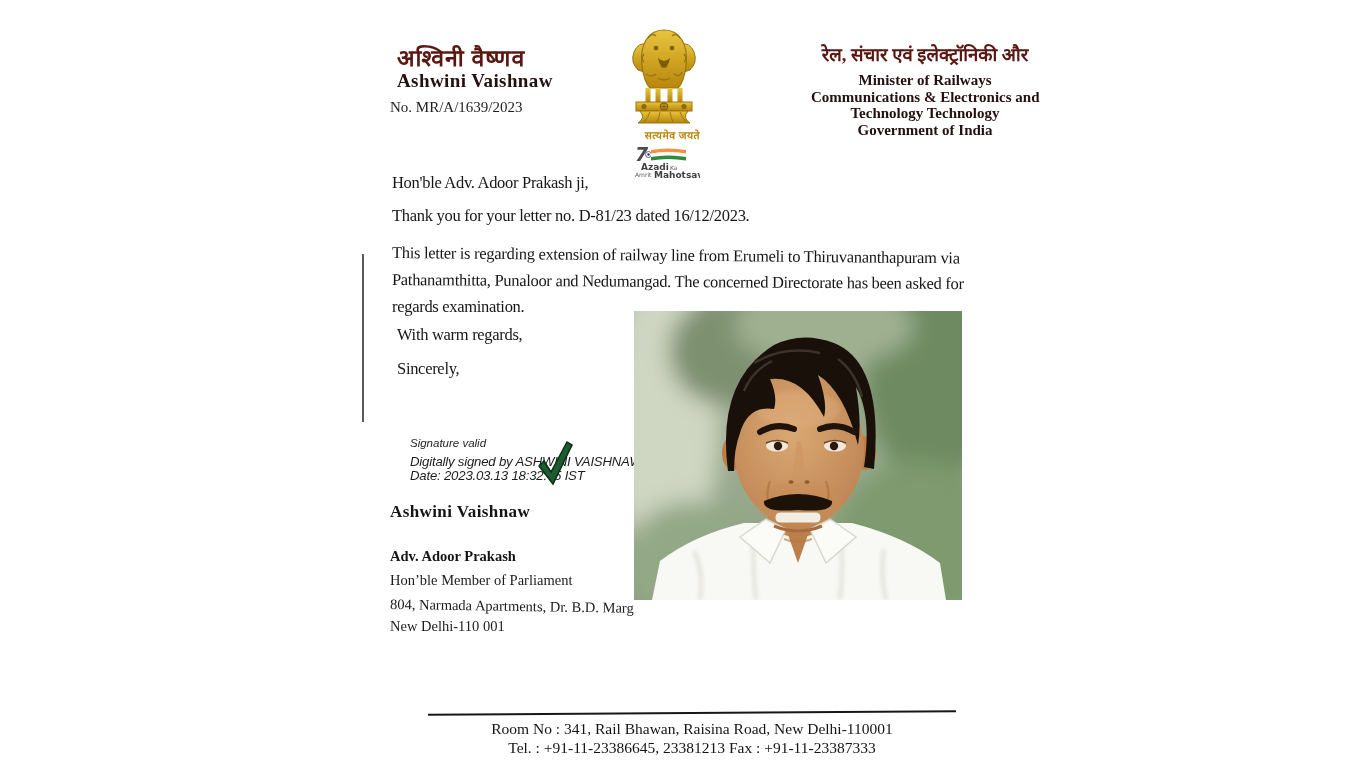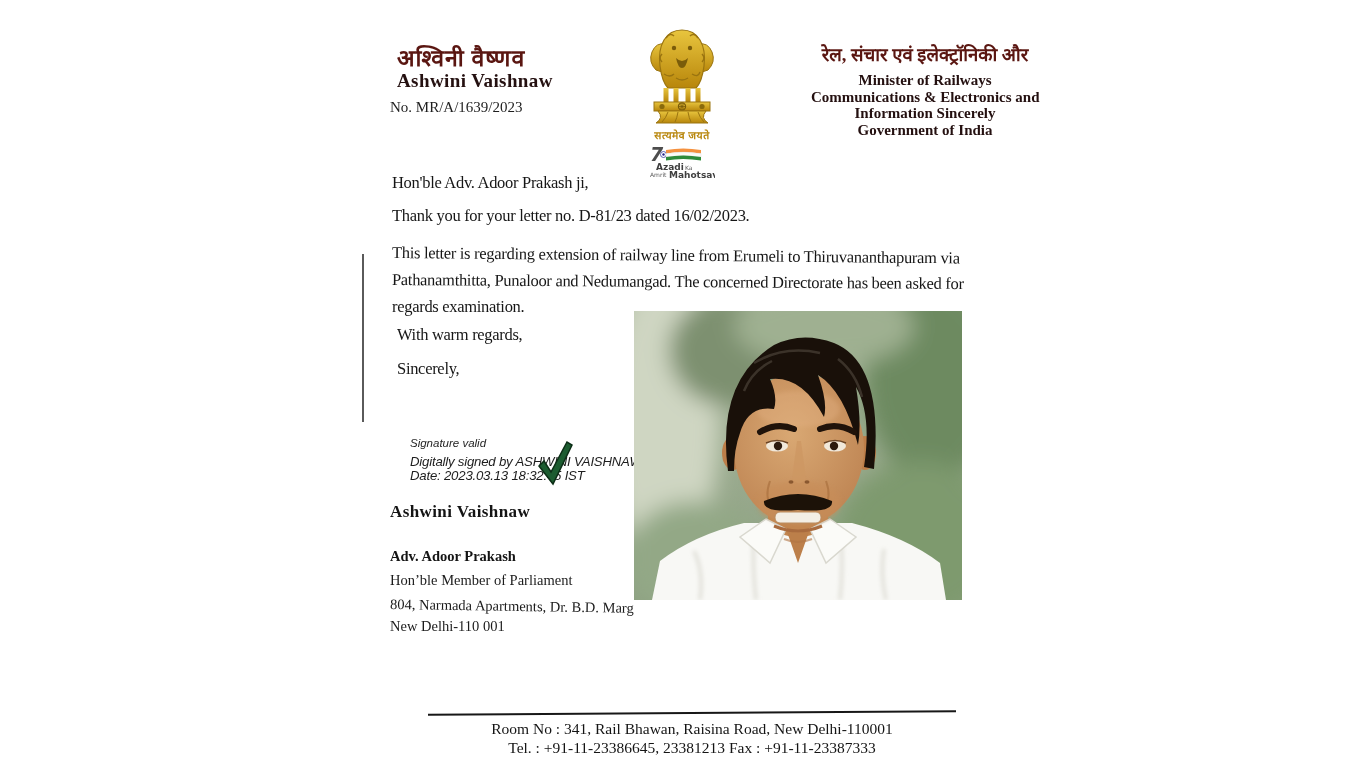--- a/index.html
+++ b/index.html
@@ -5,21 +5,21 @@
   * { margin:0; padding:0; box-sizing:border-box; }
   html,body { width:1366px; height:768px; background:#ffffff; overflow:hidden; }
   body { font-family:"Liberation Serif", serif; color:#1b1b1b; position:relative; }
   .abs { position:absolute; }
 
   
   .sender-name-hi { left:397px; top:41px; font-size:23px; font-weight:bold; color:#5a1611; letter-spacing:1px; }
   .sender-name-en { left:397px; top:70px; font-size:19px; font-weight:bold; color:#241010; letter-spacing:.4px; }
   .letter-no      { left:390px; top:99px; font-size:15px; color:#1e1e1e; }
 
-  .emblem-wrap { left:642px; top:26px; width:80px; text-align:center; }
+  .emblem-wrap { left:620px; top:26px; width:80px; text-align:right; }
   .emblem-motto { font-size:10.5px; font-weight:bold; color:#b8860b; margin-top:-2px; letter-spacing:.5px; white-space:nowrap; }
 
   .ministry { left:763px; top:44px; width:228px; text-align:center;margin-left:48px; }
   .ministry-hi { font-size:18.5px; font-weight:bold; color:#5a1611; line-height:23px; white-space:nowrap; }
   .ministry-en { font-size:15px; font-weight:bold; color:#241010; line-height:16.5px; white-space:nowrap; }
   .ministry-en-block { margin-top:5px; }
 
   
   .bline { white-space:nowrap; font-size:16.5px; letter-spacing:-0.3px; color:#161616; transform-origin:left center; }
   .salutation { left:392px; top:173px; }
@@ -110,29 +110,29 @@
       <text x="1" y="33" font-family="DejaVu Sans, sans-serif" font-size="6" fill="#5a5a5a">Amrit</text>
       <text x="20" y="33.5" font-family="DejaVu Sans, sans-serif" font-size="9" font-weight="bold" fill="#3f3f3f">Mahotsav</text>
     </svg>
   </div>
 
   <div class="abs ministry">
     <div class="ministry-hi">रेल, संचार एवं इलेक्ट्रॉनिकी और</div>
     <div class="ministry-en-block">
       <div class="ministry-en">Minister of Railways</div>
       <div class="ministry-en">Communications &amp; Electronics and</div>
-      <div class="ministry-en">Information Sincerely</div>
+      <div class="ministry-en">Technology Technology</div>
       <div class="ministry-en">Government of India</div>
     </div>
   </div>
 
   <div class="abs scan-line-v"></div>
 
   <div class="abs bline salutation">Hon'ble Adv. Adoor Prakash ji,</div>
-  <div class="abs bline para1">Thank you for your letter no. D-81/23 dated 16/02/2023.</div>
+  <div class="abs bline para1">Thank you for your letter no. D-81/23 dated 16/12/2023.</div>
   <div class="abs bline p2l1">This letter is regarding extension of railway line from Erumeli to Thiruvananthapuram via</div>
   <div class="abs bline p2l2">Pathanamthitta, Punaloor and Nedumangad. The concerned Directorate has been asked for</div>
   <div class="abs bline p2l3">regards examination.</div>
   <div class="abs bline closing1">With warm regards,</div>
   <div class="abs bline closing2">Sincerely,</div>
 
   <div class="abs sig-block">
     <div class="sig-valid">Signature valid</div>
     <div class="sig-signed">Digitally signed by ASHWINI VAISHNAW</div>
     <div class="sig-date">Date: 2023.03.13 18:32:45 IST</div>

